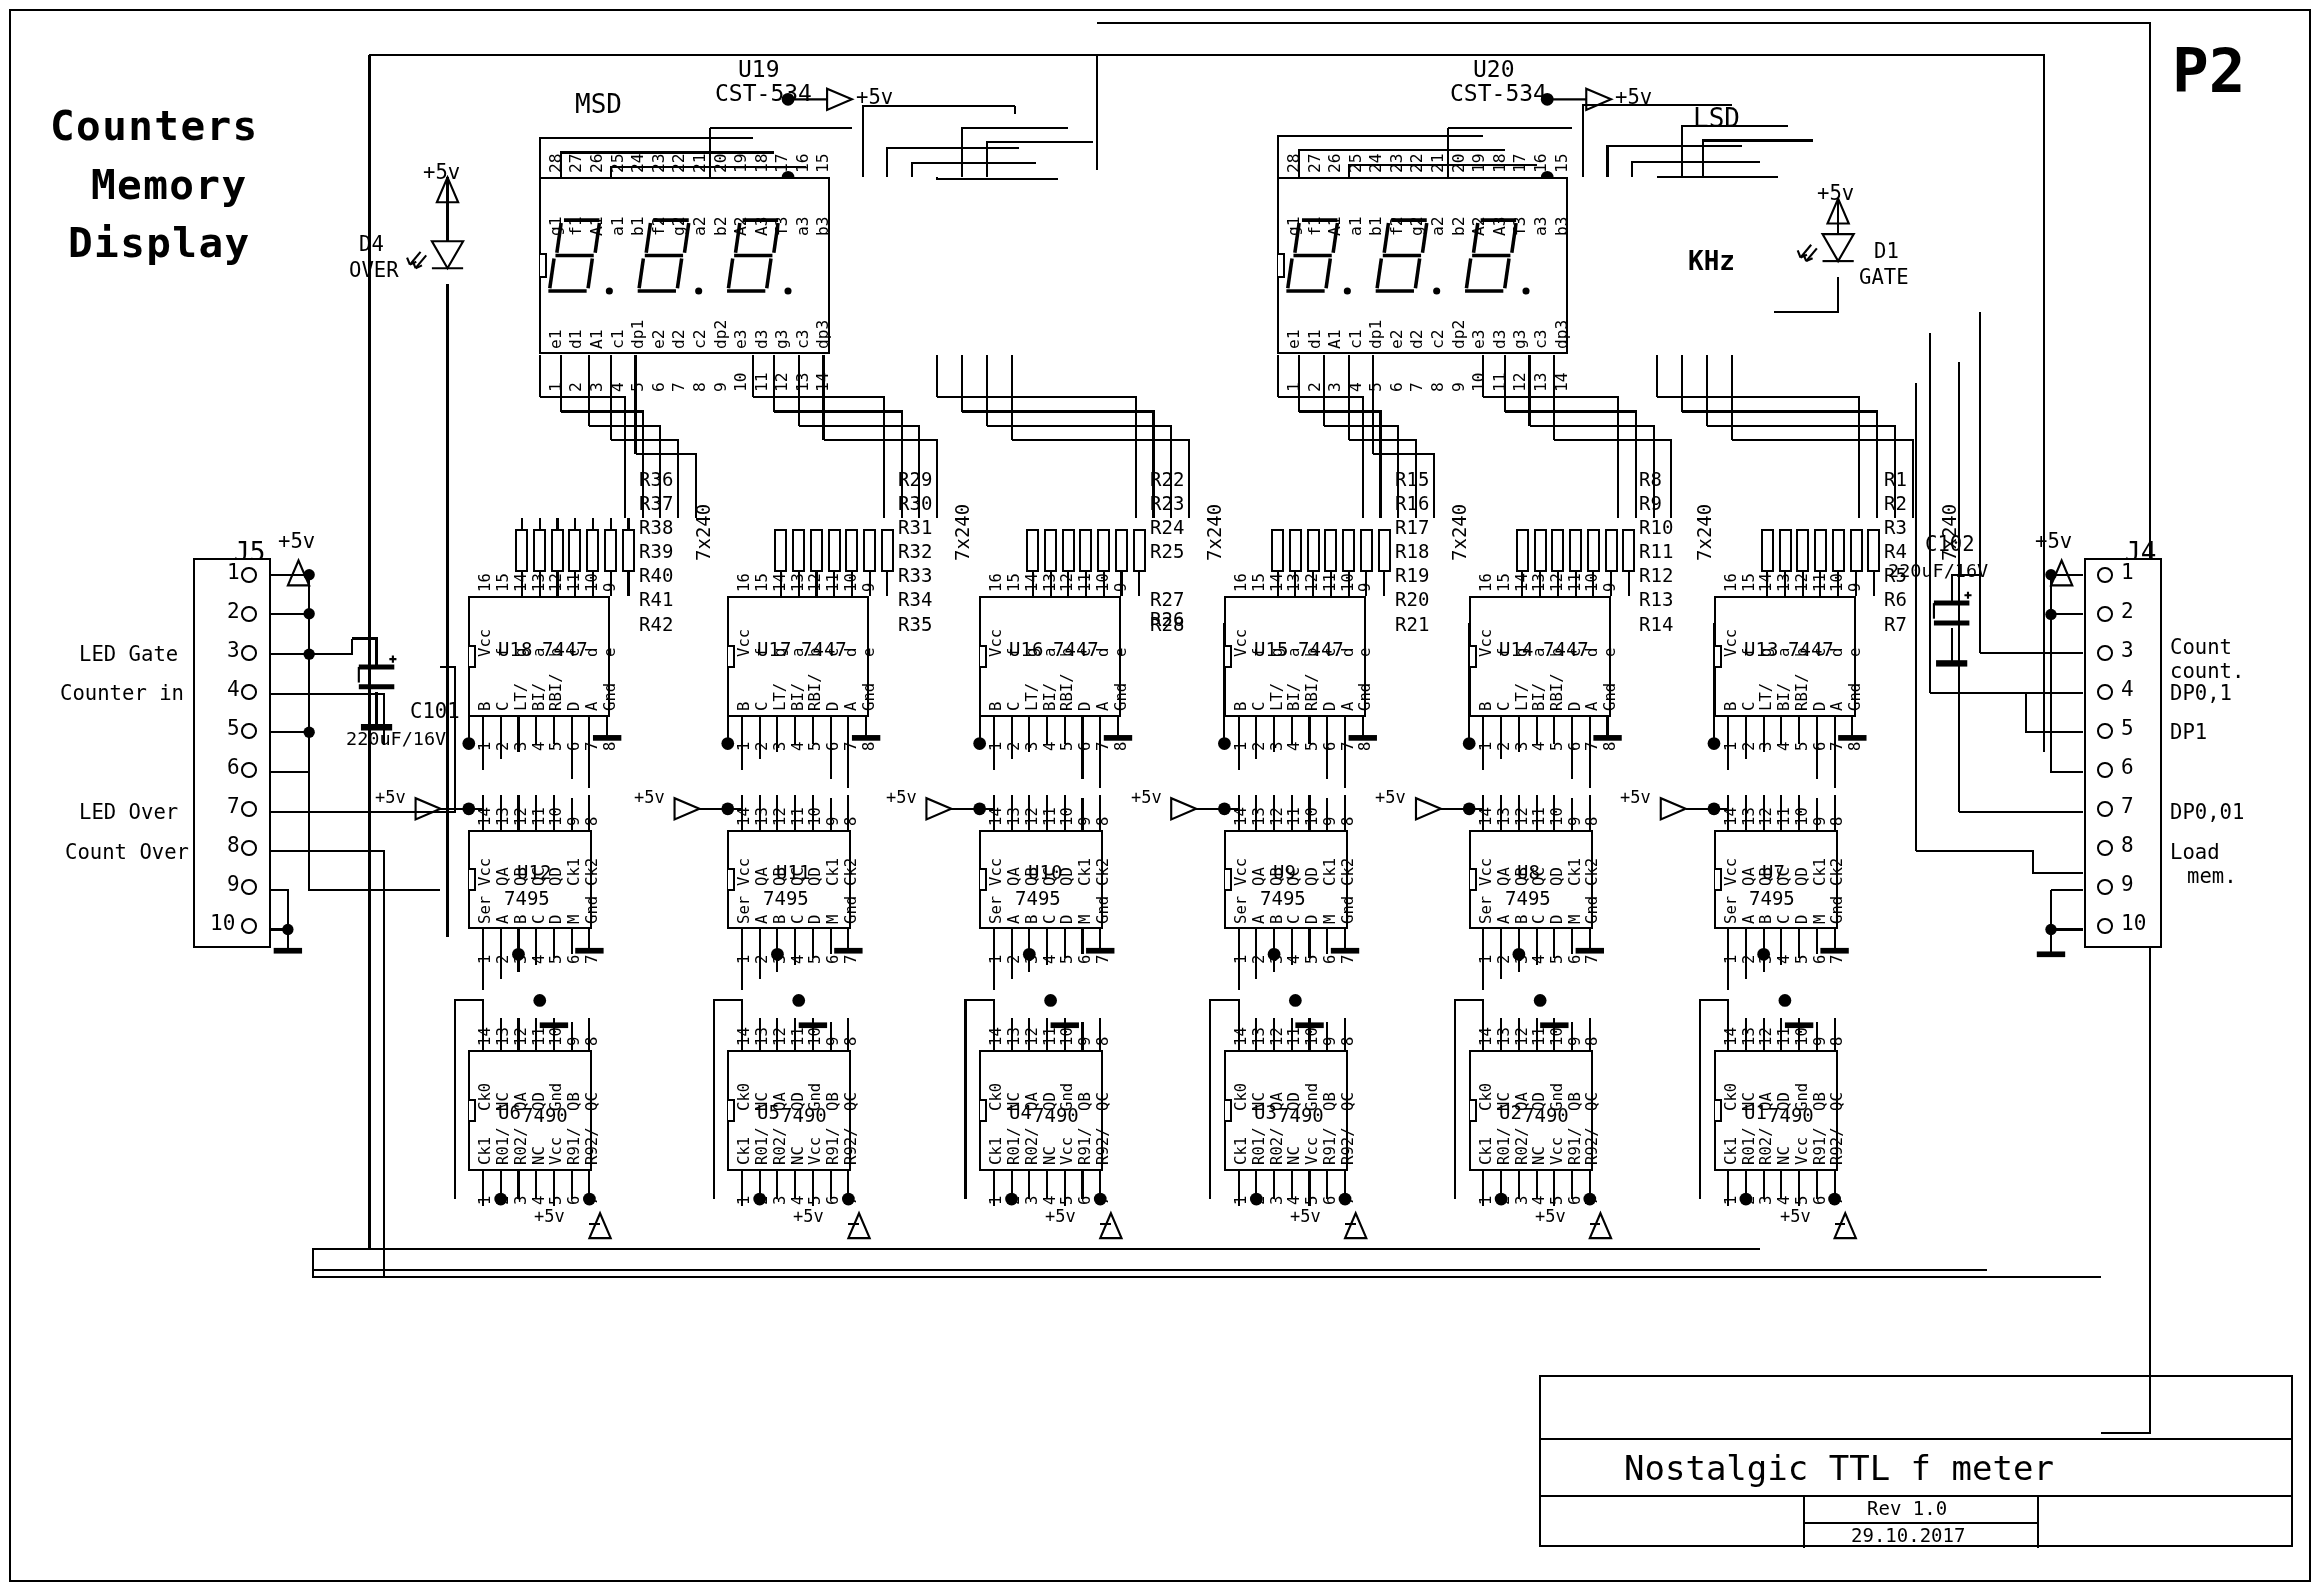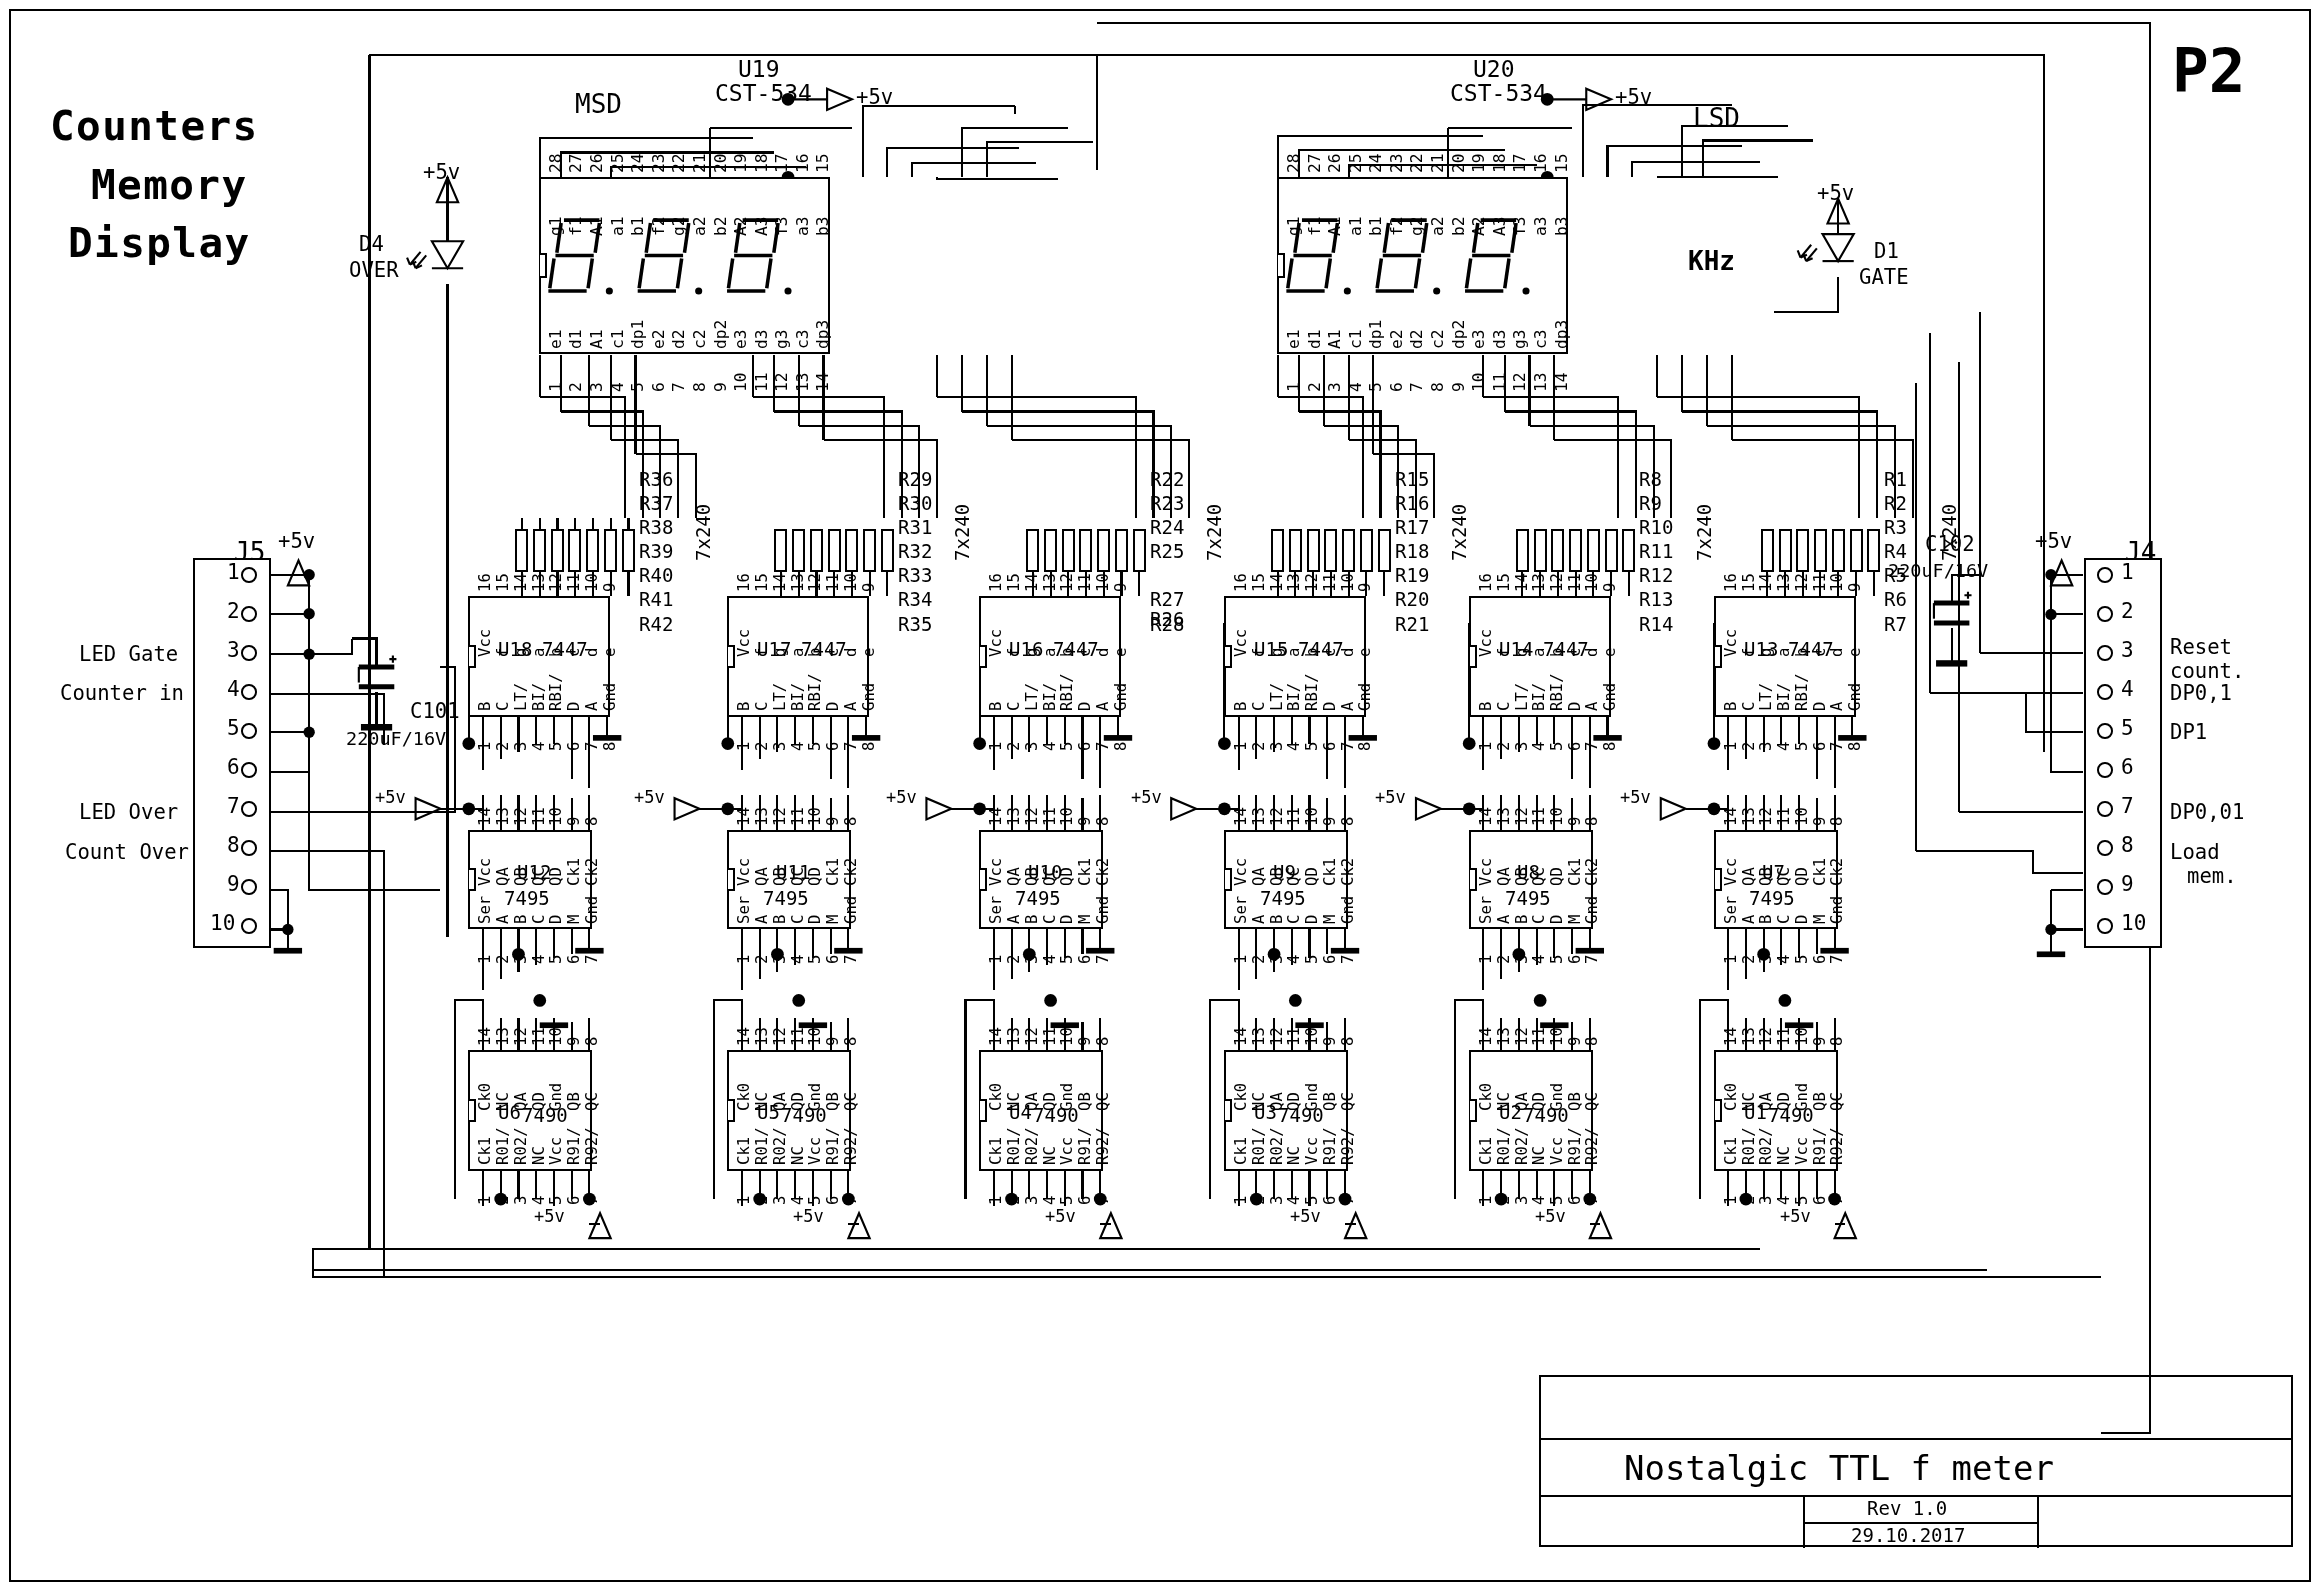--- a/index.html
+++ b/index.html
@@ -1677,21 +1677,21 @@
       <div style="position: absolute; left: 2097px; top: 801px; width: 15.6px; height: 15.6px; border: 2.1px solid rgb(0, 0, 0); border-radius: 50%; background: rgb(255, 255, 255); box-sizing: border-box;"></div>
       <div class="lbl" style="left: 2121px; top: 796px; font-size: 21px;">7</div>
       <div style="position: absolute; left: 2097px; top: 840px; width: 15.6px; height: 15.6px; border: 2.1px solid rgb(0, 0, 0); border-radius: 50%; background: rgb(255, 255, 255); box-sizing: border-box;"></div>
       <div class="lbl" style="left: 2121px; top: 835px; font-size: 21px;">8</div>
       <div style="position: absolute; left: 2097px; top: 879px; width: 15.6px; height: 15.6px; border: 2.1px solid rgb(0, 0, 0); border-radius: 50%; background: rgb(255, 255, 255); box-sizing: border-box;"></div>
       <div class="lbl" style="left: 2121px; top: 874px; font-size: 21px;">9</div>
       <div style="position: absolute; left: 2097px; top: 918px; width: 15.6px; height: 15.6px; border: 2.1px solid rgb(0, 0, 0); border-radius: 50%; background: rgb(255, 255, 255); box-sizing: border-box;"></div>
       <div class="lbl" style="left: 2121px; top: 913px; font-size: 21px;">10</div>
     </div>
 
-  <div class="lbl" style="left:2170px;top:637px;font-size:20.6px;">Reset</div>
+  <div class="lbl" style="left:2170px;top:637px;font-size:20.6px;">Count</div>
   <div class="lbl" style="left:2170px;top:661px;font-size:20.6px;">count.</div>
   <div class="lbl" style="left:2170px;top:683px;font-size:20.6px;">DP0,1</div>
   <div class="lbl" style="left:2170px;top:722px;font-size:20.6px;">DP1</div>
   <div class="lbl" style="left:2170px;top:802px;font-size:20.6px;">DP0,01</div>
   <div class="lbl" style="left:2170px;top:842px;font-size:20.6px;">Load</div>
   <div class="lbl" style="left:2187px;top:866px;font-size:20.6px;">mem.</div>
 
   <div class="tblock" style="left:1539px;top:1375px;width:754px;height:172px;"></div>
   <div class="tline" style="left:1539px;top:1438px;width:754px;height:2.1px;"></div>
   <div class="tline" style="left:1539px;top:1495px;width:754px;height:2.1px;"></div>

